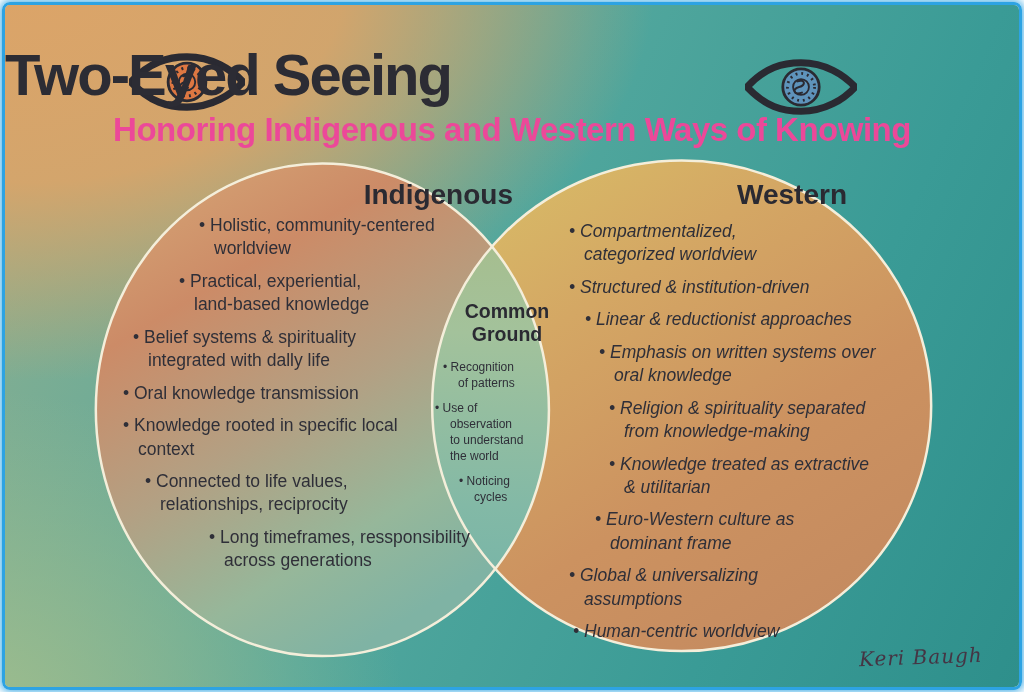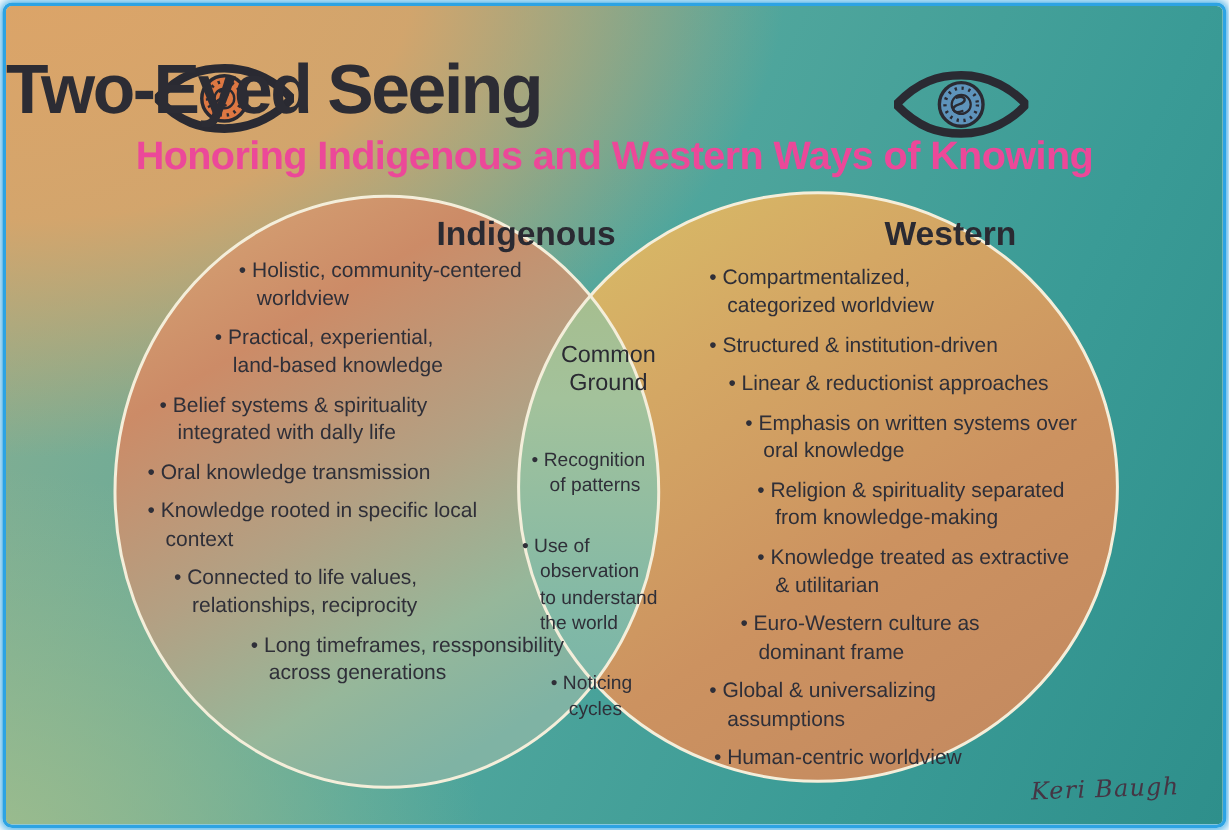--- a/index.html
+++ b/index.html
@@ -51,30 +51,30 @@
 
   ul.bullets { list-style: none; position: absolute; }
   ul.bullets li {
     white-space: pre-line;
     font-size: 17.5px; line-height: 1.34; color: #2f2f38;
     padding-left: calc(var(--pl, 0px) + 15px);
     text-indent: -15px;
     margin-bottom: 9px;
   }
   .list-indigenous { left: 116px; top: 209px; width: 378px; }
-  .list-western    { left: 578px; top: 215px; width: 368px; }
+  .list-western    { left: 556px; top: 215px; width: 368px; font-style: italic; }
 
   .common-ground { position: absolute; left: 428px; top: 280px; width: 148px; }
   .common-heading {
-    font-size: 19.5px; font-weight: 400; color: #2a2a32;
-    text-align: center; width: 104px; margin: 0 auto 12px auto;
+    font-size: 19.5px; font-weight: 700; color: #2a2a32;
+    text-align: center; width: 104px; margin: 15px auto 12px auto;
     line-height: 1.2;
   }
   .list-common { position: static; }
-  ul.list-common li { font-size: 16px; margin-bottom: 9px; margin-top: 29px; }
+  ul.list-common li { font-size: 12px; margin-bottom: 9px; }
 
   .signature {
     position: absolute; right: 36px; bottom: 18px;
     font-family: "DejaVu Serif", serif; font-style: italic;
     font-size: 20px; color: #453544; transform: rotate(-2deg);
     letter-spacing: 1px;
   }
 </style>
 </head>
 <body>

